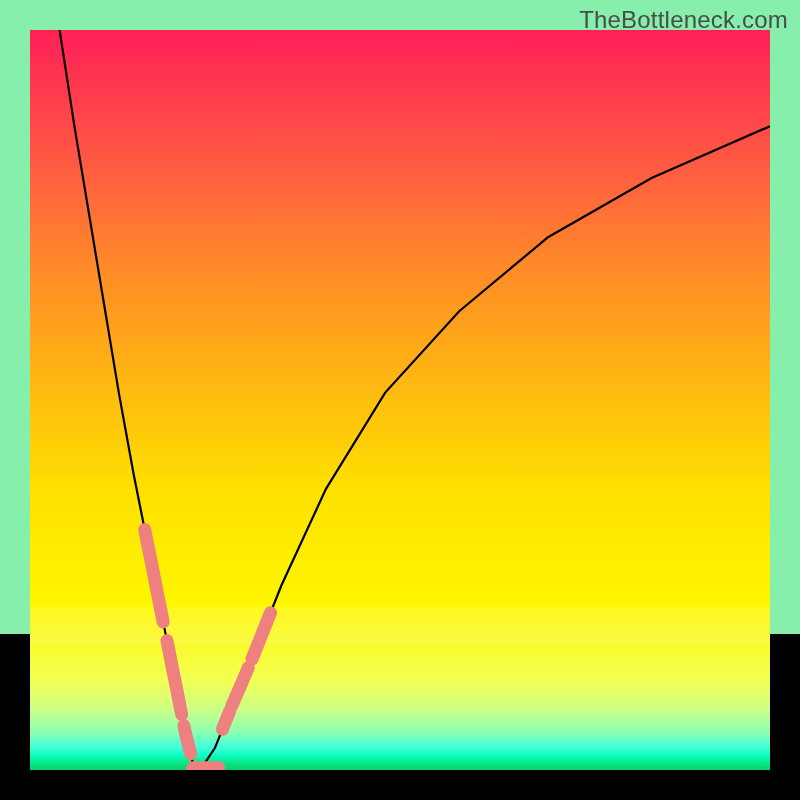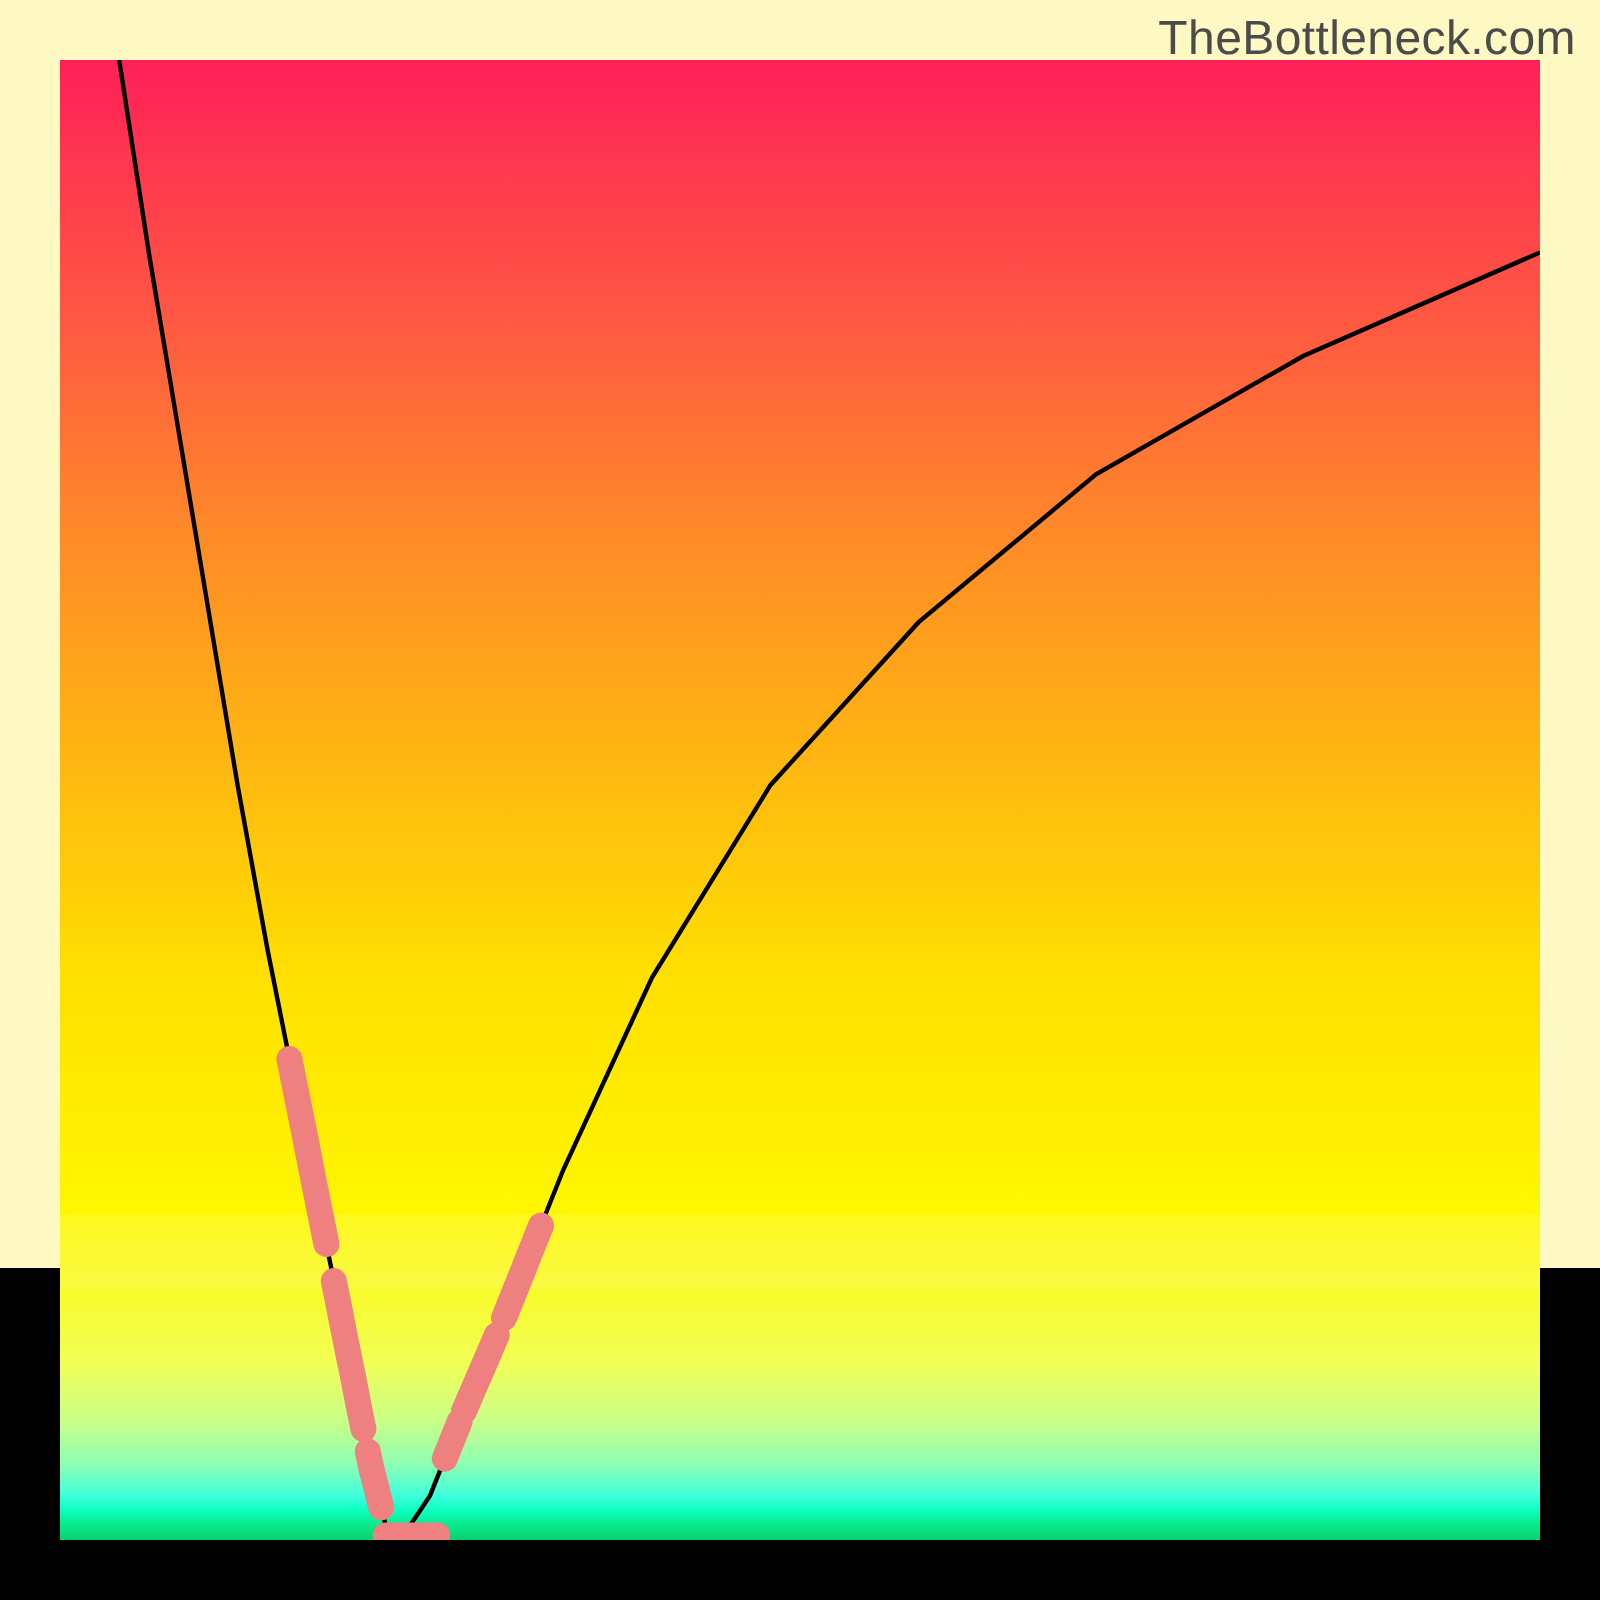--- a/index.html
+++ b/index.html
@@ -8,21 +8,21 @@
     width: 800px;
     height: 800px;
     overflow: hidden;
     background: #000;
     font-family: Arial, Helvetica, sans-serif;
   }
   .outer {
     position: relative;
     width: 800px;
     height: 634px;
-    background: #fef9c3;
+    background: #86efac;
   }
   .plot-area {
     position: absolute;
     left: 30px;
     top: 30px;
     width: 740px;
     height: 740px;
     overflow: hidden;
   }
   

